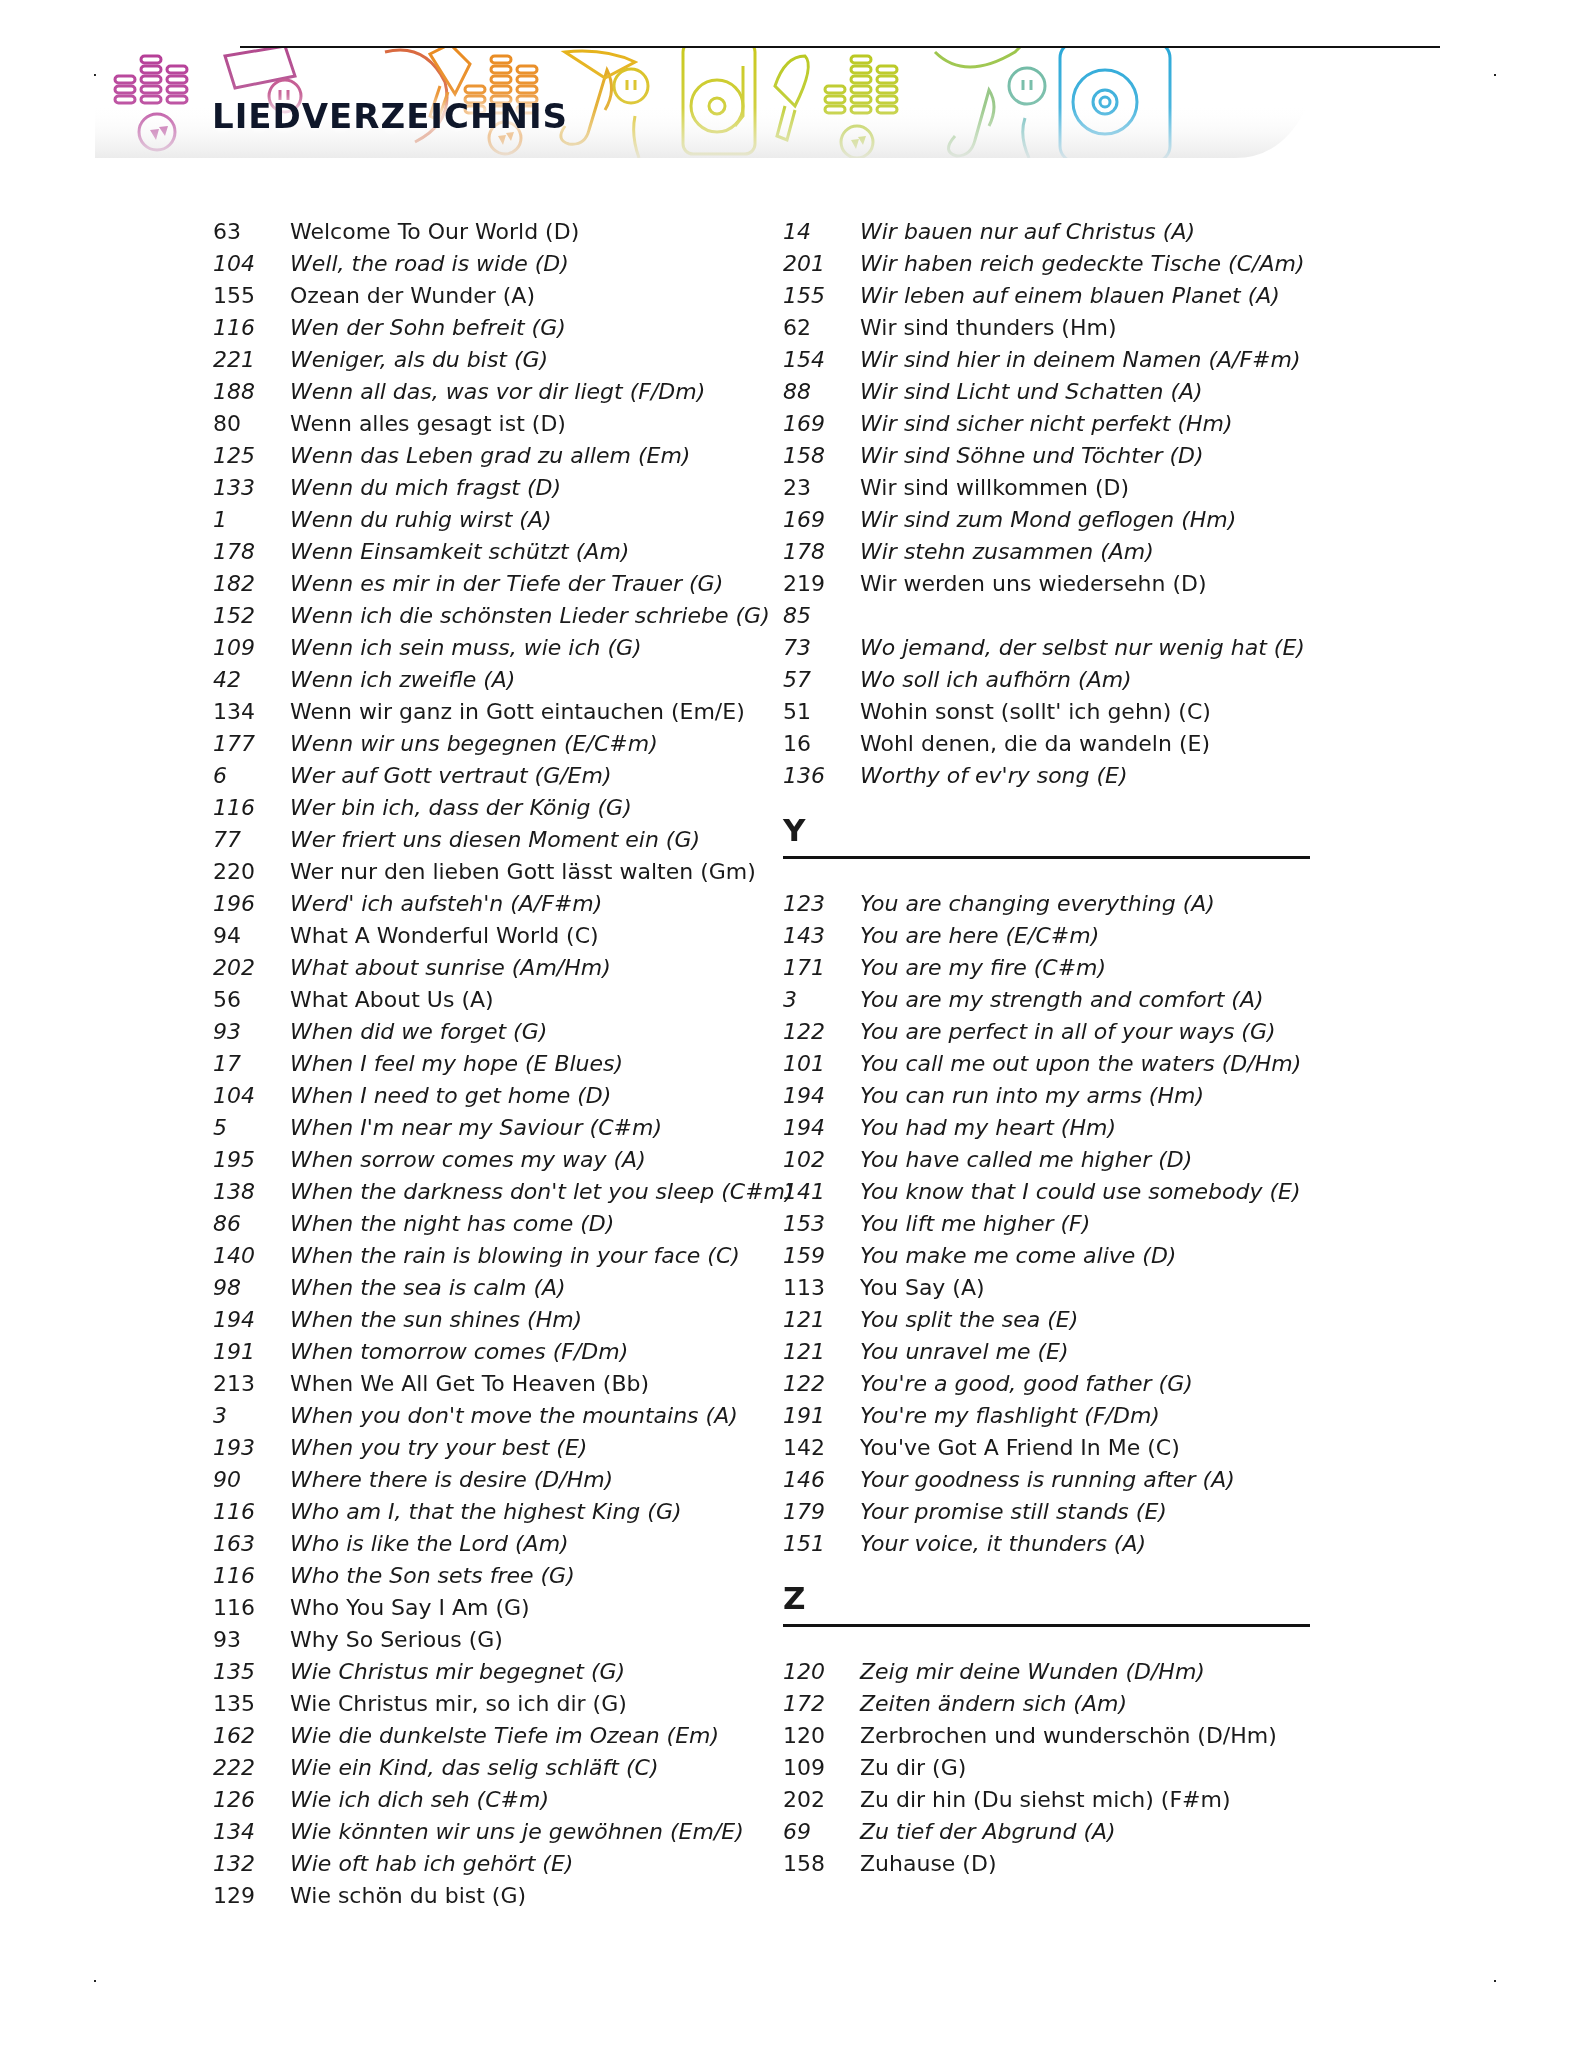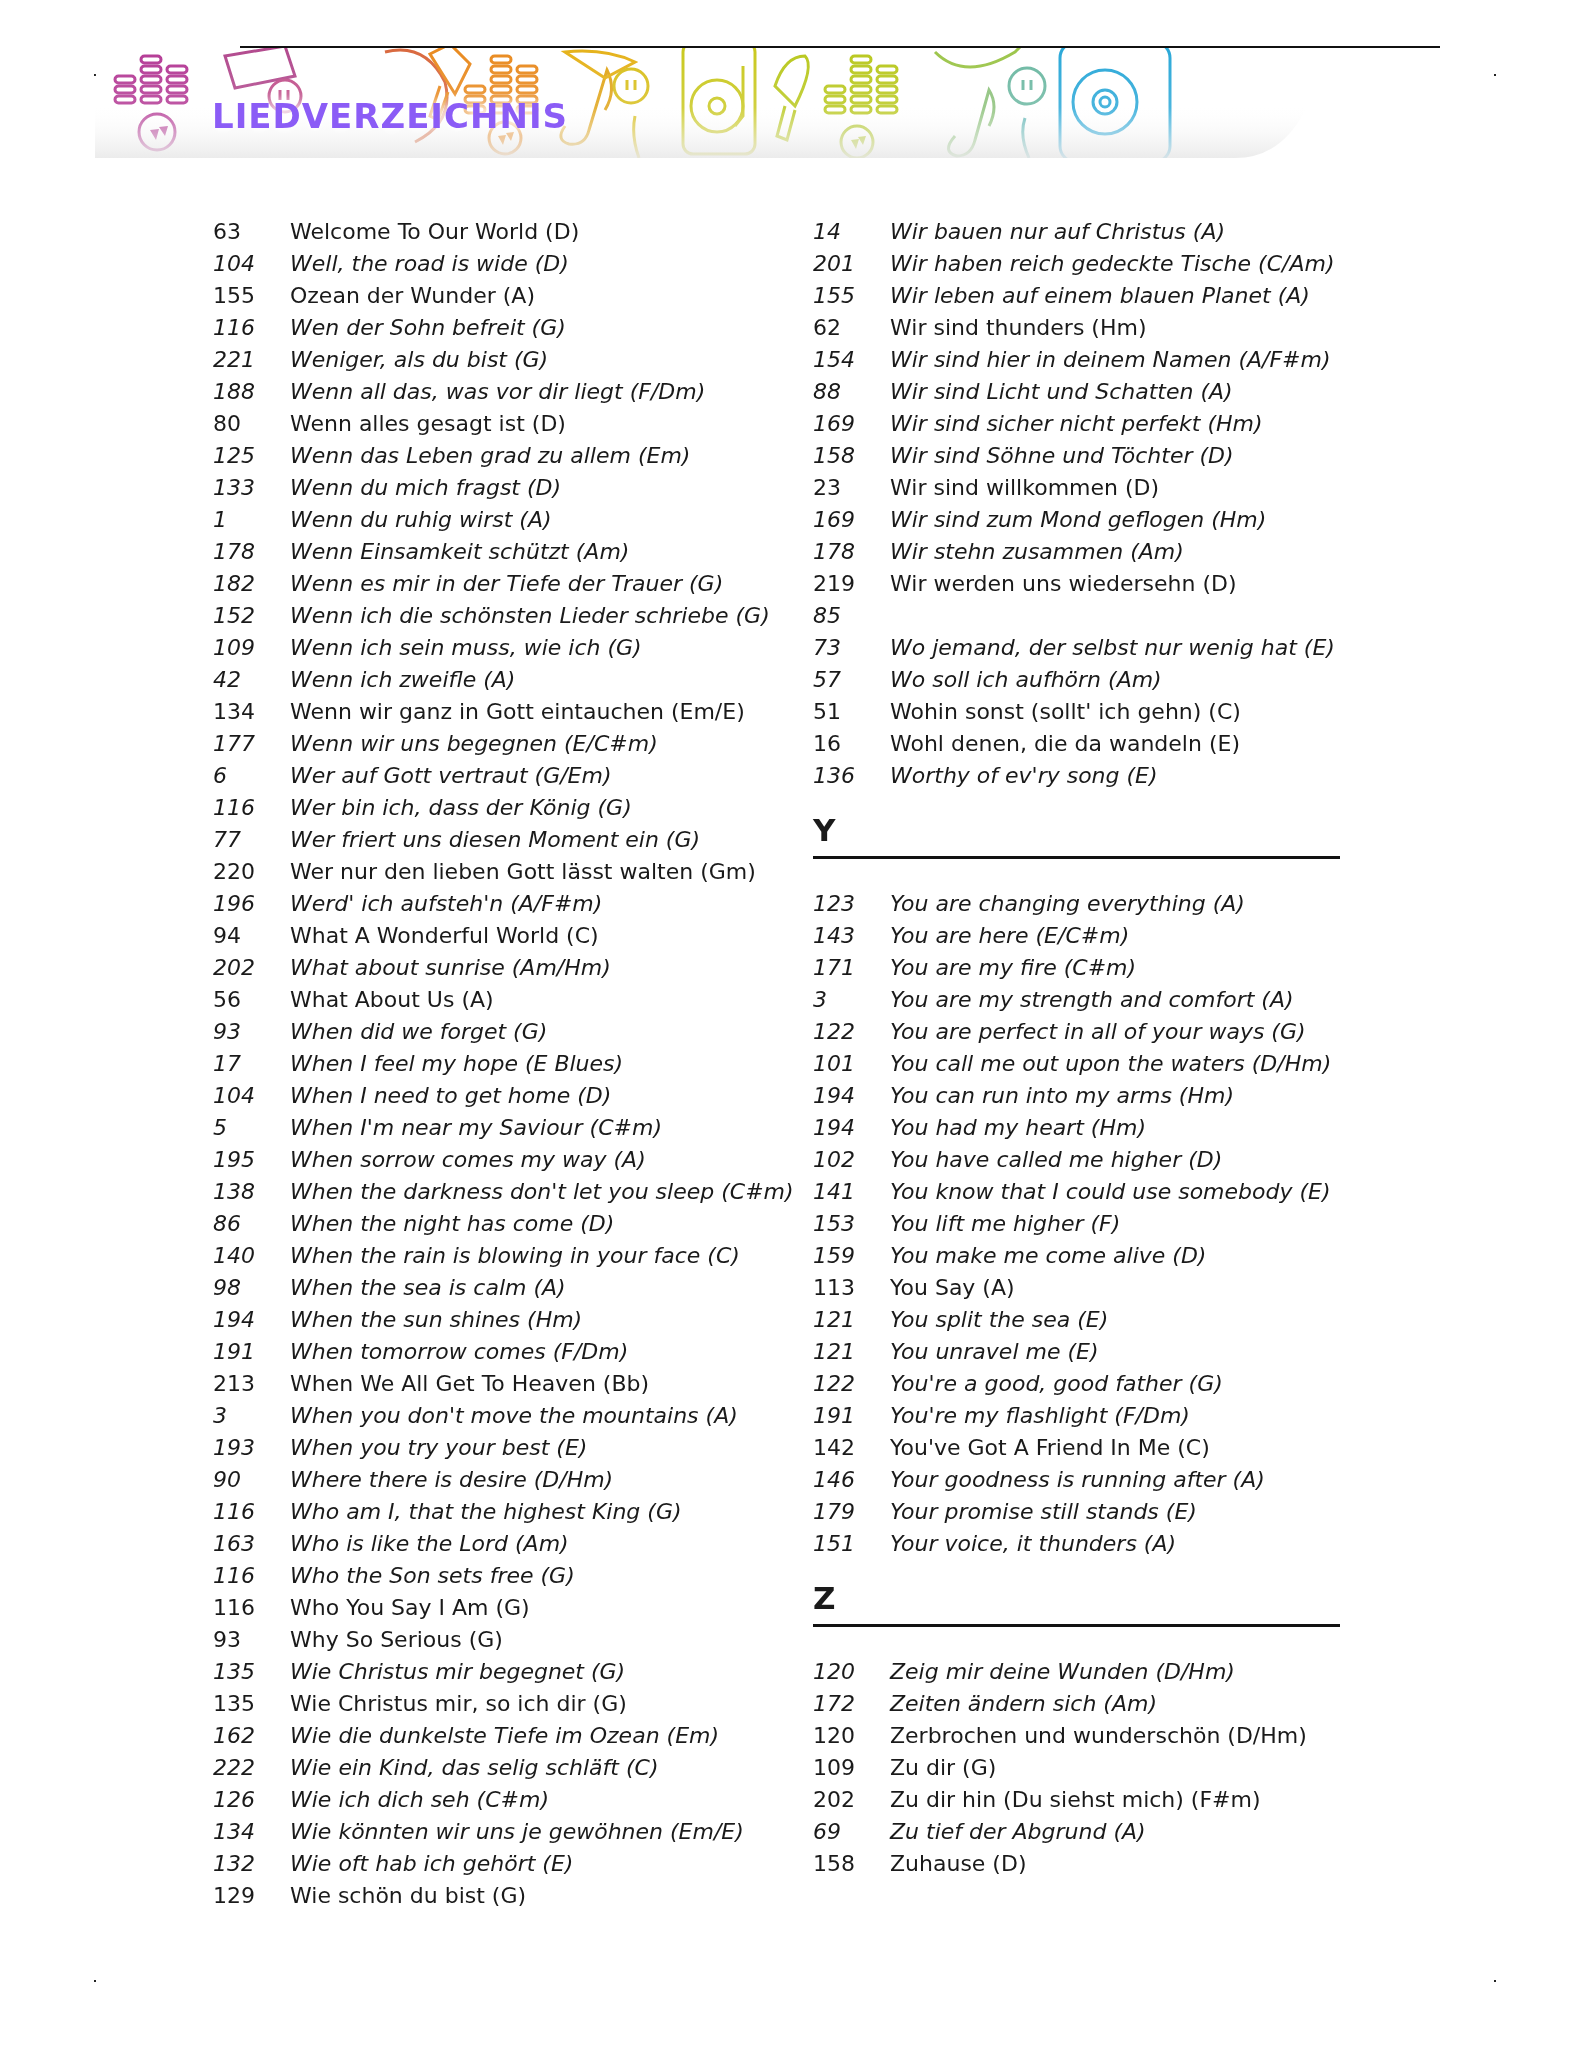--- a/index.html
+++ b/index.html
@@ -9,25 +9,25 @@
   }
   .crop-mark { position: absolute; width: 2px; height: 2px; background: #222; }
   .top-rule { position: absolute; left: 240px; top: 46px; width: 1200px; height: 2px; background: #111; }
   .header-band {
     position: absolute; left: 95px; top: 46px; width: 1230px; height: 112px; overflow: hidden;
   }
   .header-band svg { position: absolute; left: 0; top: 0; }
   .header-title {
     position: absolute; left: 212px; top: 96px;
     font-family: "DejaVu Sans", sans-serif; font-weight: bold; font-size: 34px;
-    letter-spacing: 1px; color: #8b5cf6; text-shadow: 0 0 8px #fff, 0 0 14px #fff;
+    letter-spacing: 1px; color: #0f172a; text-shadow: 0 0 8px #fff, 0 0 14px #fff;
   }
   .column { position: absolute; top: 216px; }
   .col-left { left: 213px; width: 550px; }
-  .col-right { left: 783px; width: 530px; margin-left: 30px; }
+  .col-right { left: 783px; width: 530px; }
   .entry {
     display: flex; height: 32px; line-height: 32px; font-size: 22px; white-space: nowrap;
   }
   .entry .num { width: 77px; flex: 0 0 77px; }
   .entry .title { flex: 1; }
   .entry.italic { font-style: italic; font-family: "DejaVu Sans", sans-serif; }
   .entry.upright { font-style: normal; align-items: flex-end; }
   .section-head { position: relative; height: 96px; }
   .section-letter {
     position: absolute; left: 0; top: 20px; font-size: 31px; font-weight: bold; line-height: 36px;

